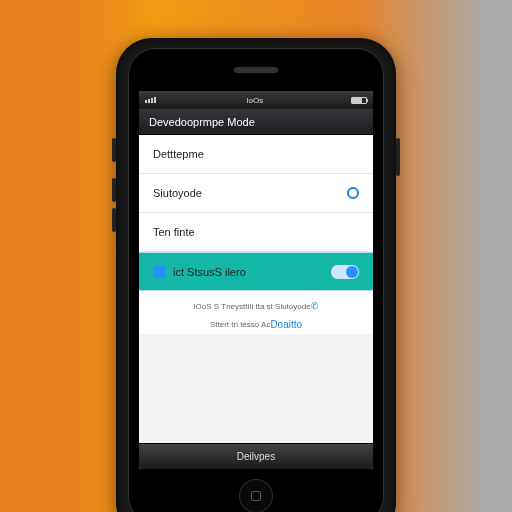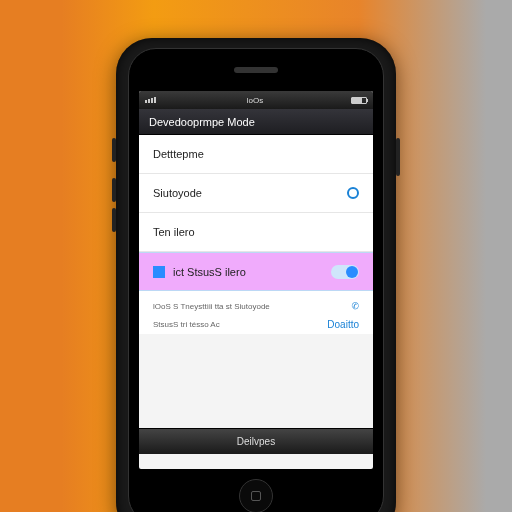--- a/index.html
+++ b/index.html
@@ -73,41 +73,41 @@
   height: 26px; background: linear-gradient(#34343a,#1e1e22);
   color: #fff; font-size: 11px; display: flex; align-items: center;
   padding: 0 10px; border-bottom: 1px solid #000;
 }
 .content { background: #fff; }
 .row {
   height: 39px; display: flex; align-items: center; justify-content: space-between;
   padding: 0 14px; border-bottom: 1px solid #e6e6e6;
   font-size: 11px; color: #222;
 }
-.row.highlighted { background: #f0abfc; border-top: 1px solid #bcd8f5; border-bottom: 1px solid #bcd8f5; }
+.row.highlighted { background: #14b8a6; border-top: 1px solid #bcd8f5; border-bottom: 1px solid #bcd8f5; }
 .row-label { display: flex; align-items: center; gap: 8px; }
 .radio-ring { width: 12px; height: 12px; border: 2px solid #1a82d6; border-radius: 50%; }
 .square-icon { width: 12px; height: 12px; background: #2a8cff; }
 .toggle {
   width: 28px; height: 14px; background: #cfe6fb; border-radius: 8px; position: relative;
 }
 .toggle .knob {
   position: absolute; right: 1px; top: 1px; width: 12px; height: 12px;
   background: #2a8cff; border-radius: 50%;
 }
 .small-rows { padding: 6px 14px 0; }
 .small-row {
-  display: flex; justify-content: space-between; align-items: center;
+  display: flex; justify-content: center; align-items: center;
   font-size: 8px; color: #666; padding: 4px 0;
 }
 .small-row .action { color: #1a82d6; font-size: 10px; }
 .phone-ico { color: #1a82d6; font-size: 9px; }
 
 .bottom-bar {
-  position: absolute; bottom: 15px; left: 0; right: 0; height: 26px;
+  position: absolute; bottom: 0; left: 0; right: 0; height: 26px;
   background: linear-gradient(#444,#1a1a1a);
   color: #ddd; font-size: 10px;
   display: flex; align-items: center; justify-content: center;
   border-top: 1px solid #000;
 }
 </style>
 </head>
 <body>
 
 <div class="phone">
@@ -144,39 +144,39 @@
 
       <div class="content">
         <div class="row">
           <span class="row-label">Detttepme</span>
         </div>
         <div class="row">
           <span class="row-label">Siutoyode</span>
           <span class="radio-ring"></span>
         </div>
         <div class="row">
-          <span class="row-label">Ten ilero</span>
+          <span class="row-label">Ten finte</span>
         </div>
         <div class="row highlighted">
           <span class="row-label">
             <span class="square-icon"></span>
             <span>ict StsusS ilero</span>
           </span>
           <span class="toggle">
               <span class="knob"></span>
             </span>
         </div>
 
         <div class="small-rows">
           <div class="small-row">
             <span>lOoS S Tneysttìii tta st Siutoyode</span>
             <span class="phone-ico">✆</span>
           </div>
           <div class="small-row">
-            <span>StsusS tri tésso  Ac</span>
+            <span>Sttert tri tésso  Ac</span>
             <span class="action">Doaitto</span>
           </div>
         </div>
       </div>
 
       <div class="bottom-bar">
         <span>Deilvpes</span>
       </div>
 
     </div>

